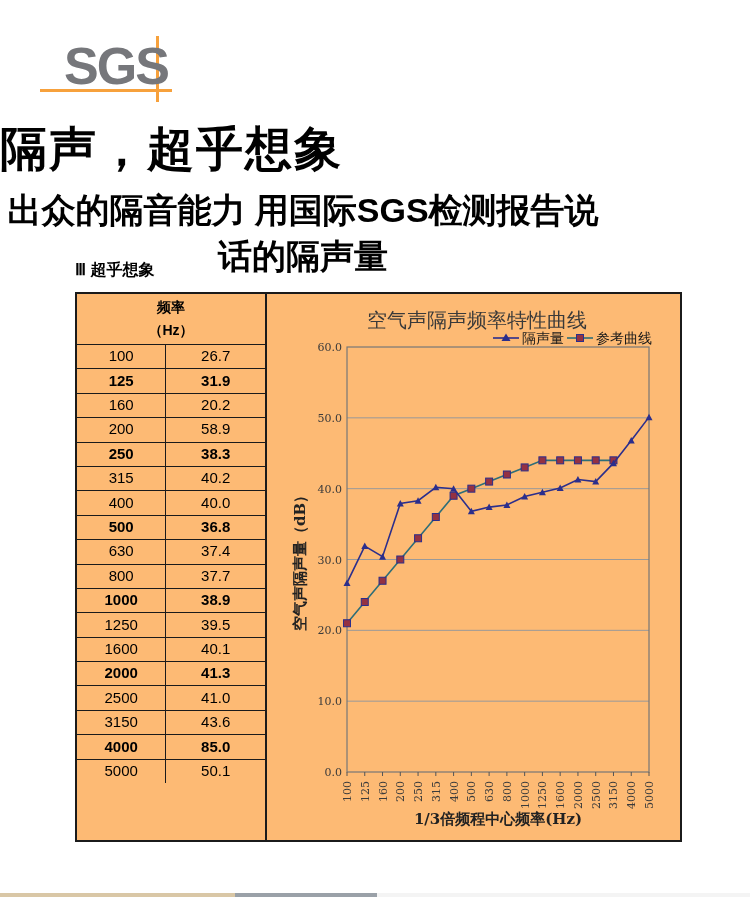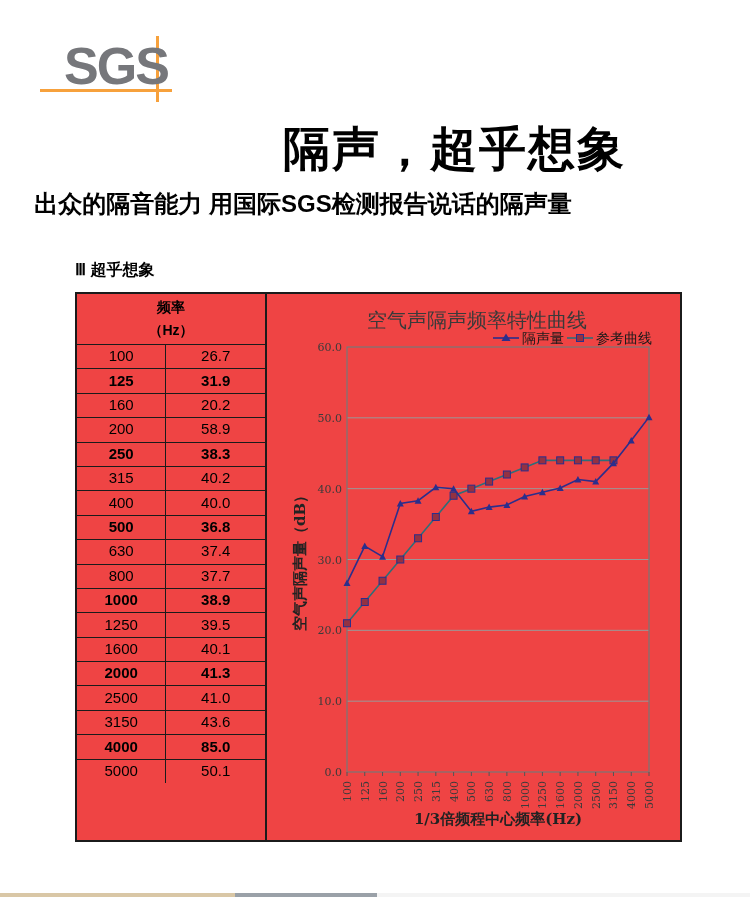--- a/index.html
+++ b/index.html
@@ -11,34 +11,34 @@
   .logo{position:absolute;left:36px;top:38px;width:120px;height:66px;margin-left:28px;}
   .logo-text{
     position:absolute;left:0;top:0;font-size:52px;line-height:56px;
     font-weight:900;letter-spacing:-2px;color:#76777B;
     font-family:"Liberation Sans",sans-serif;
   }
   .logo-hline{position:absolute;left:-24px;top:51px;width:132px;height:3px;}
   .logo-vline{position:absolute;left:92px;top:-2px;width:3px;height:66px;}
   
   .main-title{
-    position:absolute;left:0;top:118px;width:626px;text-align:right;
+    position:absolute;left:0;top:118px;width:626px;text-align:left;
     font-size:47px;font-weight:900;letter-spacing:2px;color:#000;
   }
   .sub-title{
     position:absolute;left:0;top:188px;width:606px;text-align:center;
-    font-size:24px;font-weight:600;color:#000;
+    font-size:34px;font-weight:600;color:#000;
   }
   .section-label{
     position:absolute;left:75px;top:260px;font-size:16px;font-weight:800;color:#000;
   }
   
   .content{
     position:absolute;left:75px;top:292px;width:607px;height:550px;
-    border:2px solid #1b1b1b;box-sizing:border-box;display:flex;background:#ef4444;
+    border:2px solid #1b1b1b;box-sizing:border-box;display:flex;background:#fdba74;
   }
   .data-table{
     width:190px;min-width:190px;border-right:2px solid #1b1b1b;box-sizing:border-box;
     display:grid;grid-template-rows:50px repeat(18,1fr) 57px;height:100%;
   }
   .trow{display:flex;border-top:1px solid #1b1b1b;}
   .trow:first-child{border-top:none;}
   .tcell{
     flex:0 0 47.5%;display:flex;flex-direction:column;align-items:center;justify-content:center;
     font-size:15px;border-right:1px solid #1b1b1b;box-sizing:border-box;line-height:1.25;

